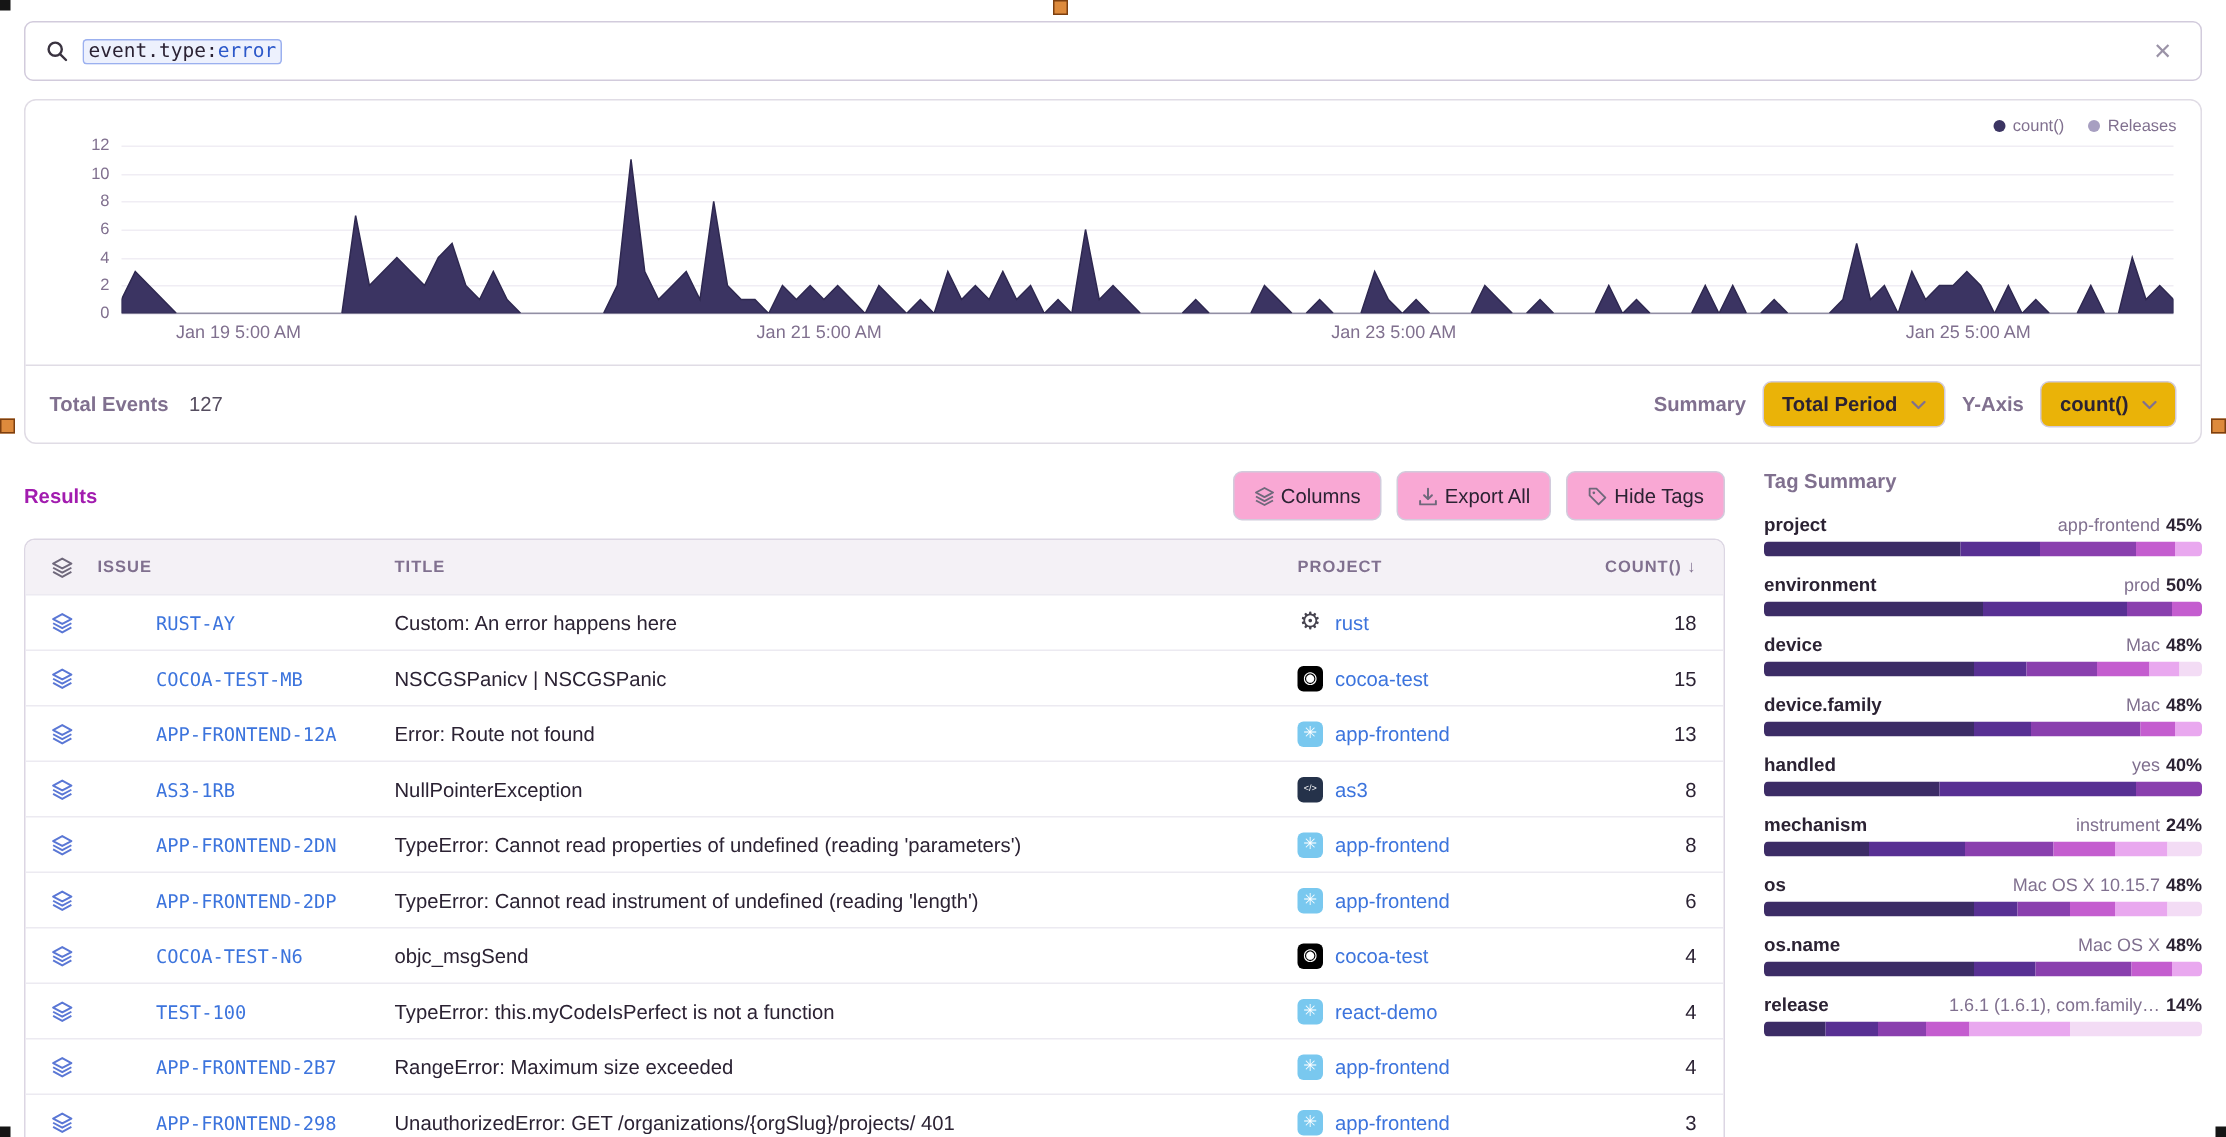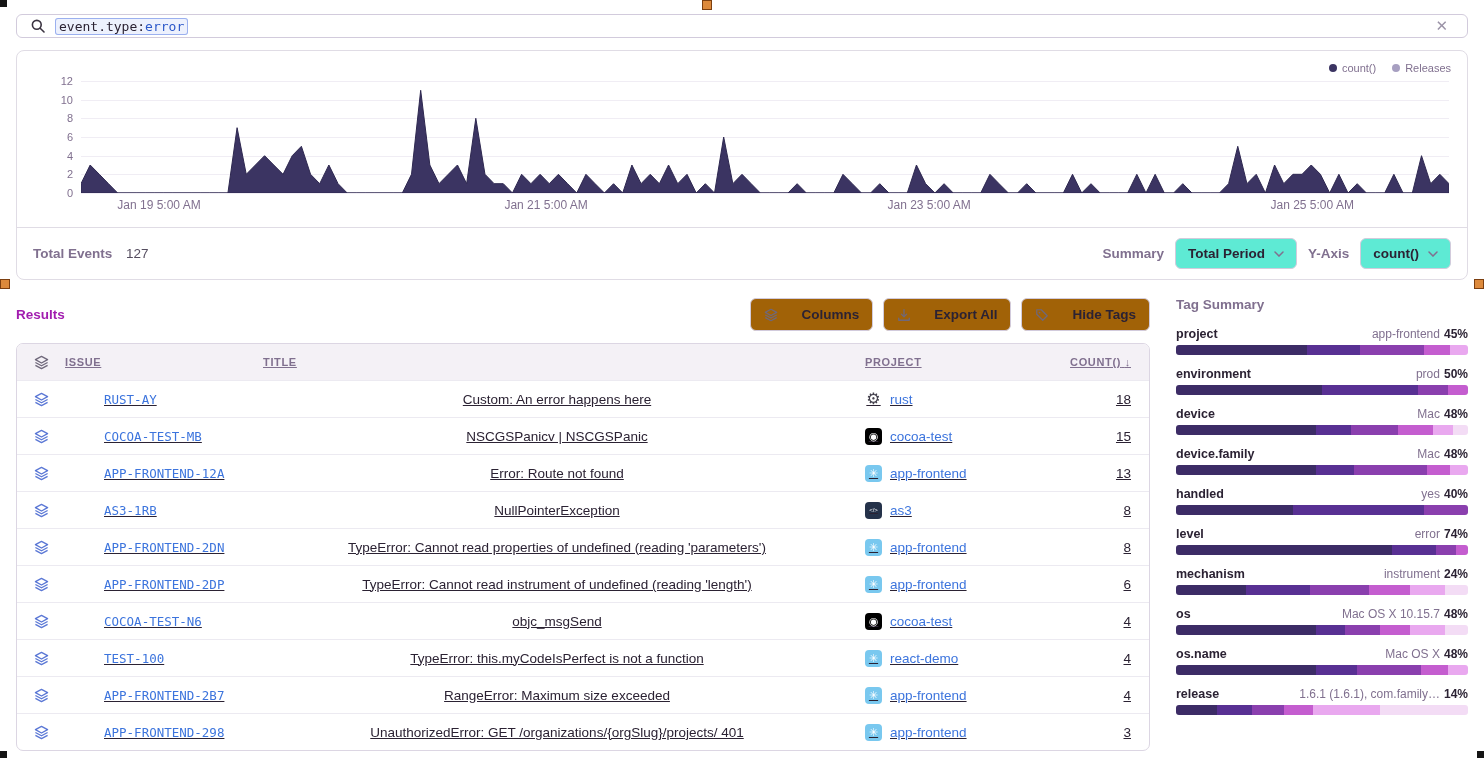--- a/index.html
+++ b/index.html
@@ -10,21 +10,21 @@
     font-family:"Liberation Sans", sans-serif; font-size:13.5px;
   }
   .page { padding:14px 16px 0 16px; }
 
   
   .handle { position:absolute; z-index:50; }
   .handle.orange { width:10px; height:10px; background:#dd8а3c; background:#dd8a3c; border:1px solid #7c3f10; }
   .handle.black { width:7px; height:7px; background:#151515; }
 
   
-  .search-bar { display:flex; align-items:center; gap:9px; height:24px;
+  .search-bar { display:flex; align-items:center; gap:9px; height:40px;
     border:1px solid #d2cbdc; border-radius:6px; padding:0 13px; margin-bottom:12px; background:#fff; }
   .s-icon svg { display:block; }
   .search-token { font-family:"DejaVu Sans Mono", monospace; font-size:13px;
     background:#edf1fd; box-shadow:inset 0 0 0 1px #9bb0ef; border-radius:3px; padding:1px 4px; }
   .tok-key { color:#2b2233; }
   .tok-val { color:#2c58c9; }
   .clear-btn { margin-left:auto; background:none; border:none; color:#9b93a7; font-size:15px; cursor:pointer; padding:2px 6px; font-family:inherit; }
 
   
   .chart-card { border:1px solid #e0dce5; border-radius:8px; margin-bottom:16px; position:relative; background:#fff; }
@@ -36,45 +36,45 @@
   .ytick { position:absolute; left:-42px; width:34px; text-align:right; font-size:11px; color:#80708f; transform:translateY(-6px); }
   svg.area { position:absolute; left:0; top:0; width:100%; height:100%; }
   .x-axis { position:relative; margin:5px 18px 0 64px; height:21px; font-size:12px; color:#80708f; }
   .xtick { position:absolute; transform:translateX(-50%); white-space:nowrap; }
   .chart-footer { border-top:1px solid #e0dce5; margin-top:8px; padding:10px 16px; display:flex; align-items:center; }
   .total-label { font-weight:700; color:#80708f; }
   .total-value { color:#554d5f; margin-left:10px; }
   .footer-right { margin-left:auto; display:flex; align-items:center; gap:11px; }
   .ctl-label { font-weight:700; color:#80708f; }
   .dropdown { display:flex; align-items:center; gap:9px; border:1px solid #d2cbdc; border-radius:6px;
-    padding:7px 12px; font-size:13.5px; font-weight:700; color:#2b2233; background:#5eead4; cursor:pointer; font-family:inherit; }
+    padding:7px 12px; font-size:13.5px; font-weight:700; color:#2b2233; background:#eab308; cursor:pointer; font-family:inherit; }
   .chev { color:#80708f; display:flex; }
 
   
   .content { display:flex; gap:26px; align-items:flex-start; }
   .main { flex:1; min-width:0; }
   .sidebar { width:292px; flex:none; padding-top:1px; }
 
   .results-bar { display:flex; align-items:center; margin:2px 0 12px 0; }
   .results-title { font-weight:700; color:#a21caf; }
   .btn-group { margin-left:auto; display:flex; gap:10px; }
-  .btn { display:flex; align-items:center; gap:23px; border:1px solid #d2cbdc; border-radius:6px;
-    padding:8px 13px; font-size:13.5px; font-weight:700; color:#2b2233; background:#a16207; cursor:pointer; font-family:inherit; }
+  .btn { display:flex; align-items:center; gap:4px; border:1px solid #d2cbdc; border-radius:6px;
+    padding:8px 13px; font-size:13.5px; font-weight:400; color:#2b2233; background:#f9a8d4; cursor:pointer; font-family:inherit; }
   .btn-ic { color:#6f687b; display:flex; }
 
   .table { border:1px solid #dcd6e3; border-radius:7px; overflow:hidden; background:#fff; }
   .trow { display:grid; grid-template-columns:48px 198px 1fr 198px 86px; align-items:center;
-    min-height:37px; border-top:1px solid #eceaf1; font-size:13.5px;text-decoration:underline; }
+    min-height:37px; border-top:1px solid #eceaf1; font-size:13.5px; }
   .trow.head { border-top:none; background:#f4f1f6; min-height:36px; font-size:11px; font-weight:700;
     letter-spacing:.06em; color:#80708f; }
   .cell-icon { display:flex; justify-content:center; align-items:center; }
   .issue-ic { color:#5a77d5; display:flex; }
   .head-ic { color:#6f687b; display:flex; }
   .issue-id { font-family:"DejaVu Sans Mono", monospace; font-size:12.5px; color:#3c74dd; cursor:pointer;margin-left:39px; }
-  .title-cell { overflow:hidden; white-space:nowrap; text-overflow:ellipsis; padding-right:14px;text-align:center; }
+  .title-cell { overflow:hidden; white-space:nowrap; text-overflow:ellipsis; padding-right:14px; }
   .proj { display:flex; align-items:center; gap:8px; color:#3c74dd; cursor:pointer; }
   .proj-icon { width:17px; height:17px; border-radius:4px; display:flex; align-items:center;
     justify-content:center; color:#fff; flex:none; line-height:1; }
   .count-cell { text-align:right; padding-right:18px; }
   .sort-ic { color:#80708f; }
 
   .sidebar-title { font-weight:700; color:#80708f; margin-bottom:15px; }
   .tag-item { margin-bottom:12px; }
   .tag-head { display:flex; justify-content:space-between; align-items:baseline; margin-bottom:4px; }
   .tag-name { font-weight:700; font-size:12.5px; color:#2b2233; }
@@ -447,32 +447,20 @@
               <span class="tag-right"><span>yes</span><span class="tag-pct">40%</span></span>
             </div>
             <div class="tag-bar">
               <span class="seg" style="width: 40%; background: rgb(60, 44, 102);"></span>
               <span class="seg" style="width: 45%; background: rgb(88, 48, 147);"></span>
               <span class="seg" style="width: 15%; background: rgb(138, 63, 174);"></span>
             </div>
           </div>
           <div class="tag-item">
             <div class="tag-head">
-              <span class="tag-name">level</span>
-              <span class="tag-right"><span>error</span><span class="tag-pct">74%</span></span>
-            </div>
-            <div class="tag-bar">
-              <span class="seg" style="width: 74%; background: rgb(60, 44, 102);"></span>
-              <span class="seg" style="width: 15%; background: rgb(88, 48, 147);"></span>
-              <span class="seg" style="width: 7%; background: rgb(138, 63, 174);"></span>
-              <span class="seg" style="width: 4%; background: rgb(196, 93, 207);"></span>
-            </div>
-          </div>
-          <div class="tag-item">
-            <div class="tag-head">
               <span class="tag-name">mechanism</span>
               <span class="tag-right"><span>instrument</span><span class="tag-pct">24%</span></span>
             </div>
             <div class="tag-bar">
               <span class="seg" style="width: 24%; background: rgb(60, 44, 102);"></span>
               <span class="seg" style="width: 22%; background: rgb(88, 48, 147);"></span>
               <span class="seg" style="width: 20%; background: rgb(138, 63, 174);"></span>
               <span class="seg" style="width: 14%; background: rgb(196, 93, 207);"></span>
               <span class="seg" style="width: 12%; background: rgb(233, 168, 239);"></span>
               <span class="seg" style="width: 8%; background: rgb(243, 220, 245);"></span>

